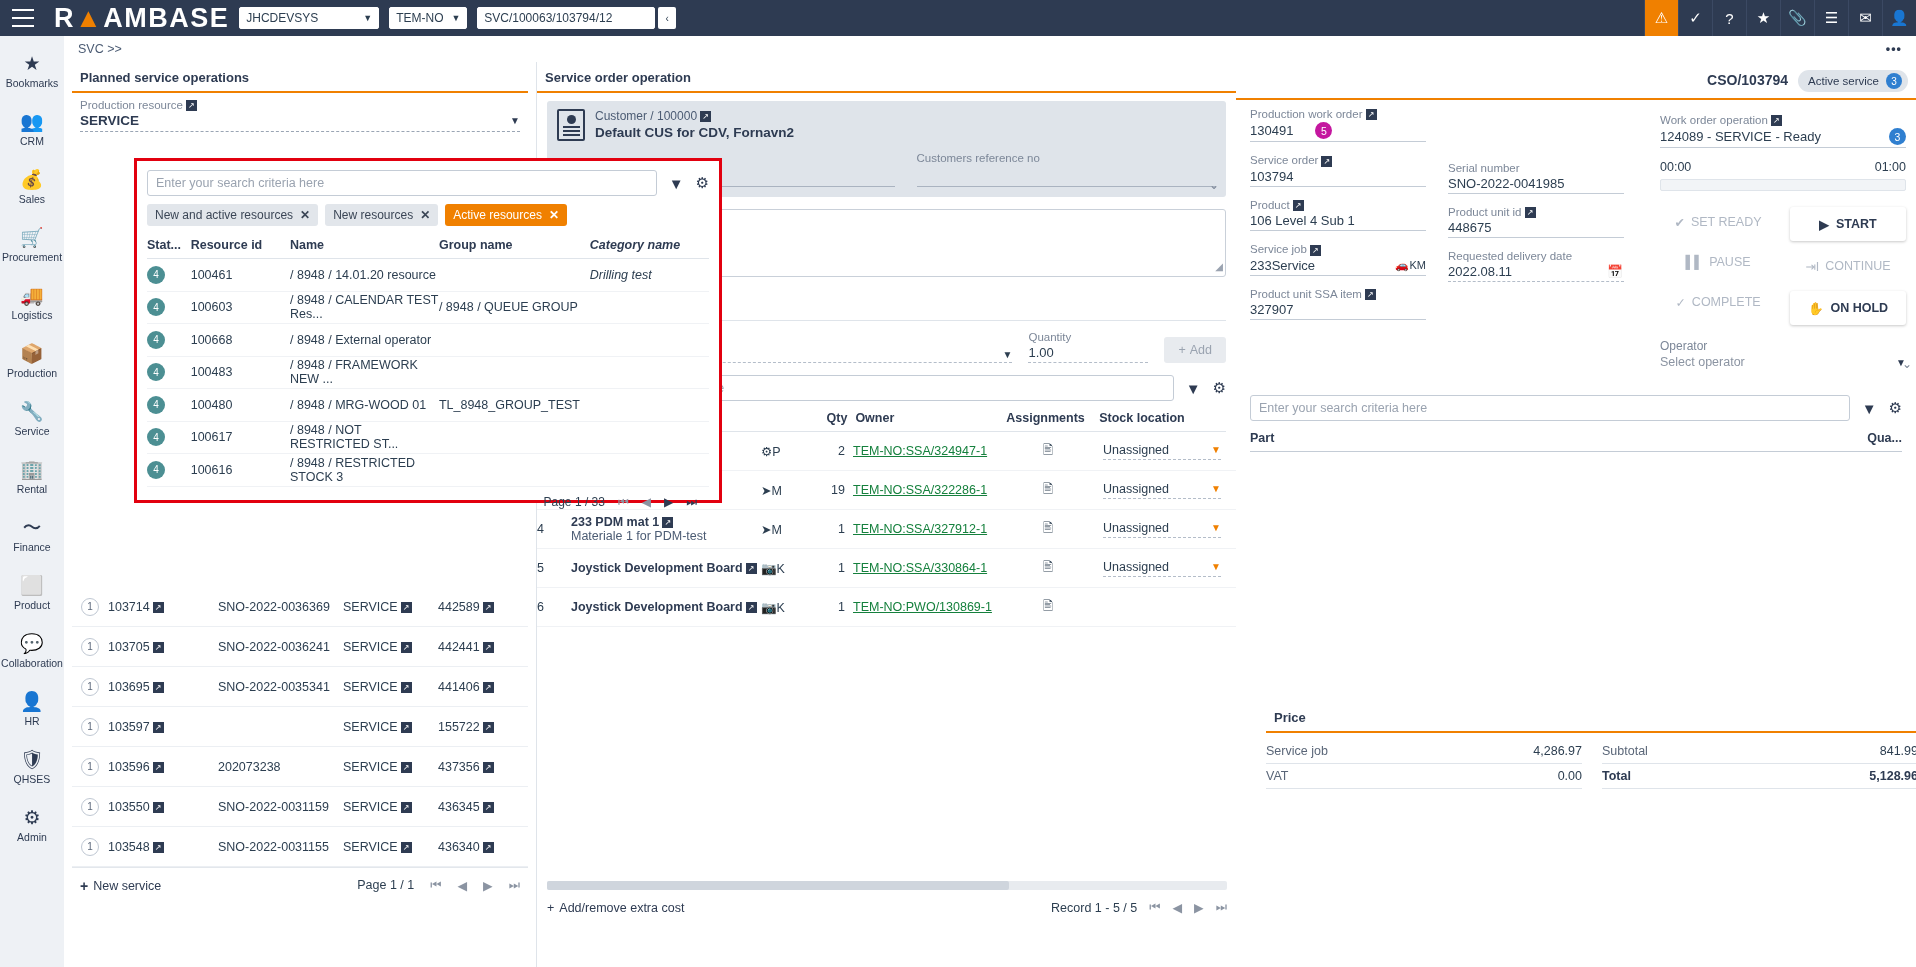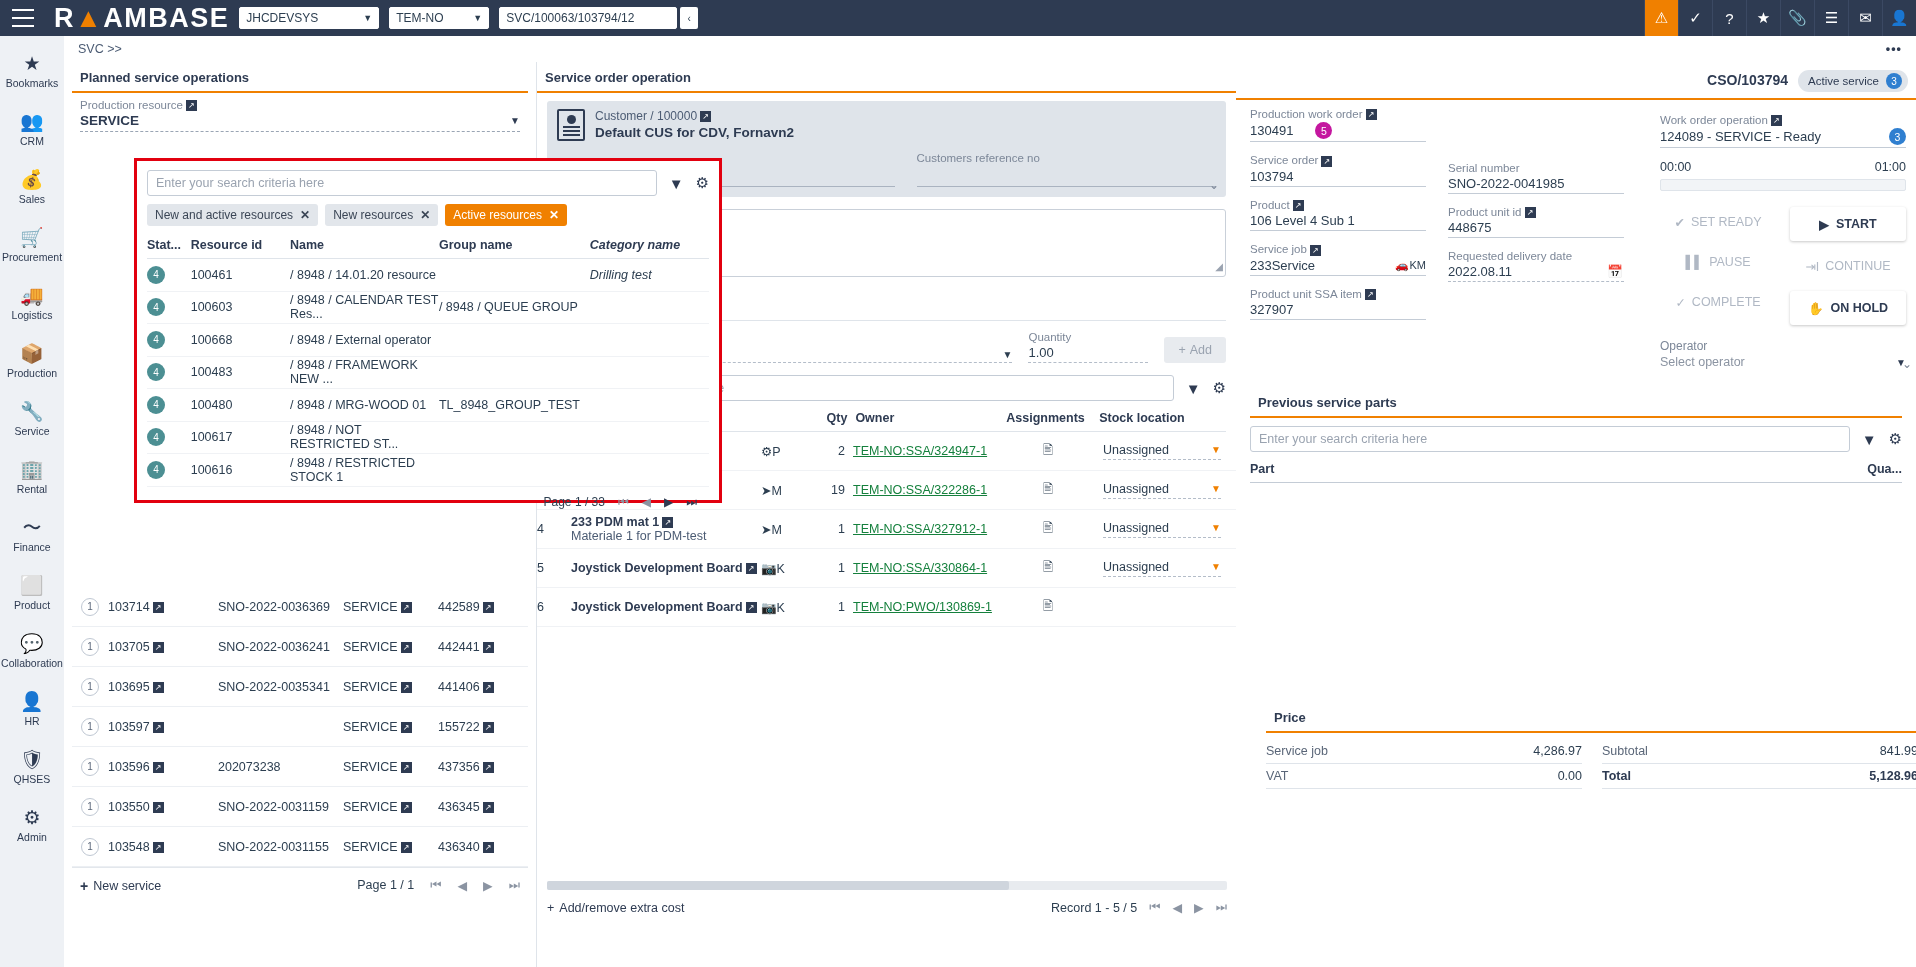--- a/index.html
+++ b/index.html
@@ -21,21 +21,21 @@
   .hamburger-wrap { display:flex; flex-direction:column; }
   #brand { color:#fff; font-size:27px; font-weight:bold; letter-spacing:1.5px; margin-left:8px; font-family:"Liberation Sans", sans-serif; }
   #brand .acc { color:#f08000; }
   .topsel {
     background:#fff; border:1px solid #fff; border-radius:2px; height:22px;
     font-size:12px; color:#2c3e50; padding:0 6px; display:flex; align-items:center;
     margin-left:10px; cursor:pointer; white-space:nowrap;
   }
   .topsel .caret { margin-left:auto; padding-left:8px; font-size:9px; }
   #sel-company { width:140px; }
-  #sel-location { width:100px; }
+  #sel-location { width:78px; }
   #sel-doc { width:178px; }
   .topsel-arrowbtn {
     background:#fff; border-radius:2px; height:22px; width:18px; margin-left:3px;
     display:flex; align-items:center; justify-content:center; font-size:10px; color:#2c3e50; cursor:pointer;
   }
   #topicons { margin-left:auto; display:flex; height:36px; }
   .topicon {
     width:34px; height:36px; display:flex; align-items:center; justify-content:center;
     color:#fff; font-size:15px; cursor:pointer; border-left:1px solid #3b4963;
   }
@@ -745,21 +745,20 @@
         <div class="lbl">Operator</div>
         <div class="sel">
           <span>Select operator</span>
           <span class="caret">▼</span>
         </div>
         <span class="chev">⌄</span>
       </div>
     </div>
 
     <div style="position:absolute; top:325px; left:0; width:680px;">
-      <div class="panel-title" style="margin:0 14px;">Previous service parts</div>
       <div id="psp-search-row">
         <div id="psp-search">
             <span>Enter your search criteria here</span>
           </div>
         <span class="iconbtn">▼</span>
         <span class="iconbtn">⚙</span>
       </div>
       <div id="psp-head">
         <div class="h-part">Part</div>
         <div>Qua...</div>
@@ -876,21 +875,21 @@
           <div class="pc-id">100617</div>
           <div class="pc-name">/ 8948 / NOT RESTRICTED ST...</div>
           <div class="pc-group"></div>
           <div class="pc-cat"></div>
         </div>
         <div class="prow">
           <div class="pc-stat">
               <div class="tealdot">4</div>
             </div>
           <div class="pc-id">100616</div>
-          <div class="pc-name">/ 8948 / RESTRICTED STOCK 1</div>
+          <div class="pc-name">/ 8948 / RESTRICTED STOCK 3</div>
           <div class="pc-group"></div>
           <div class="pc-cat"></div>
         </div>
       </div>
       <div id="popup-pager">
         <span class="pgtxt">Page 1 / 33</span>
         <span>⏮</span>
         <span>◀</span>
         <span class="on">▶</span>
         <span class="on">⏭</span>

